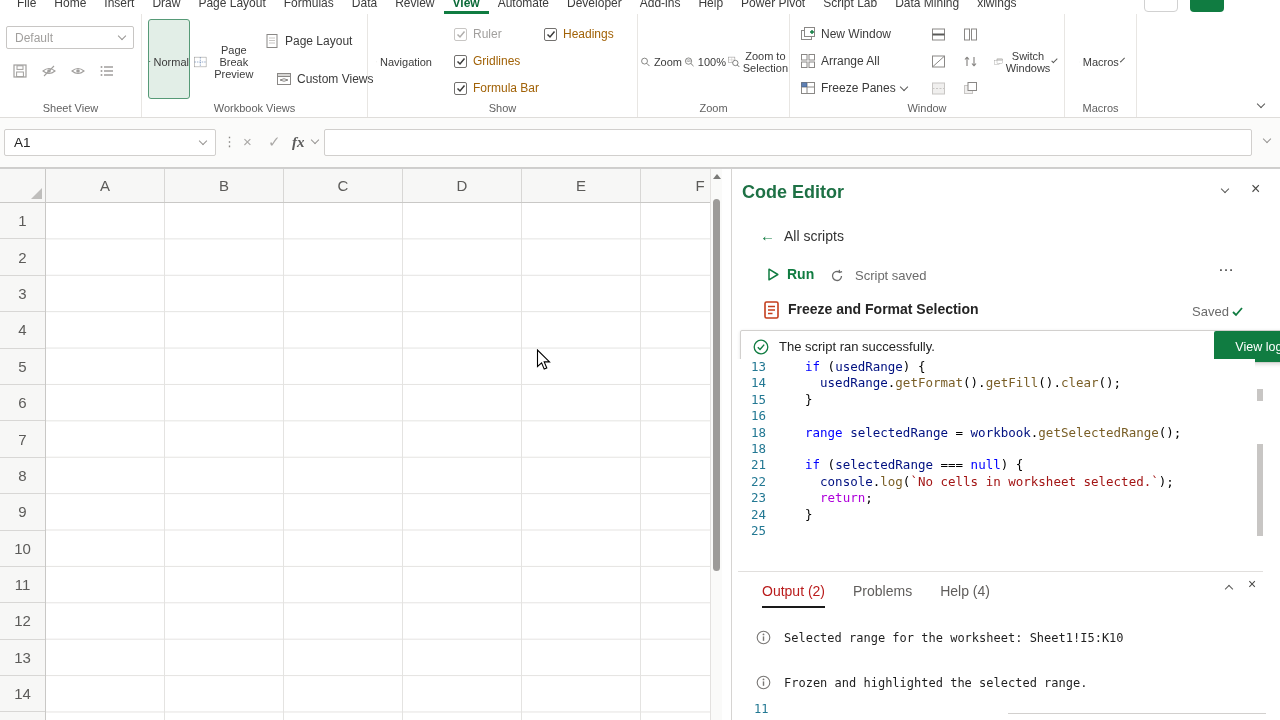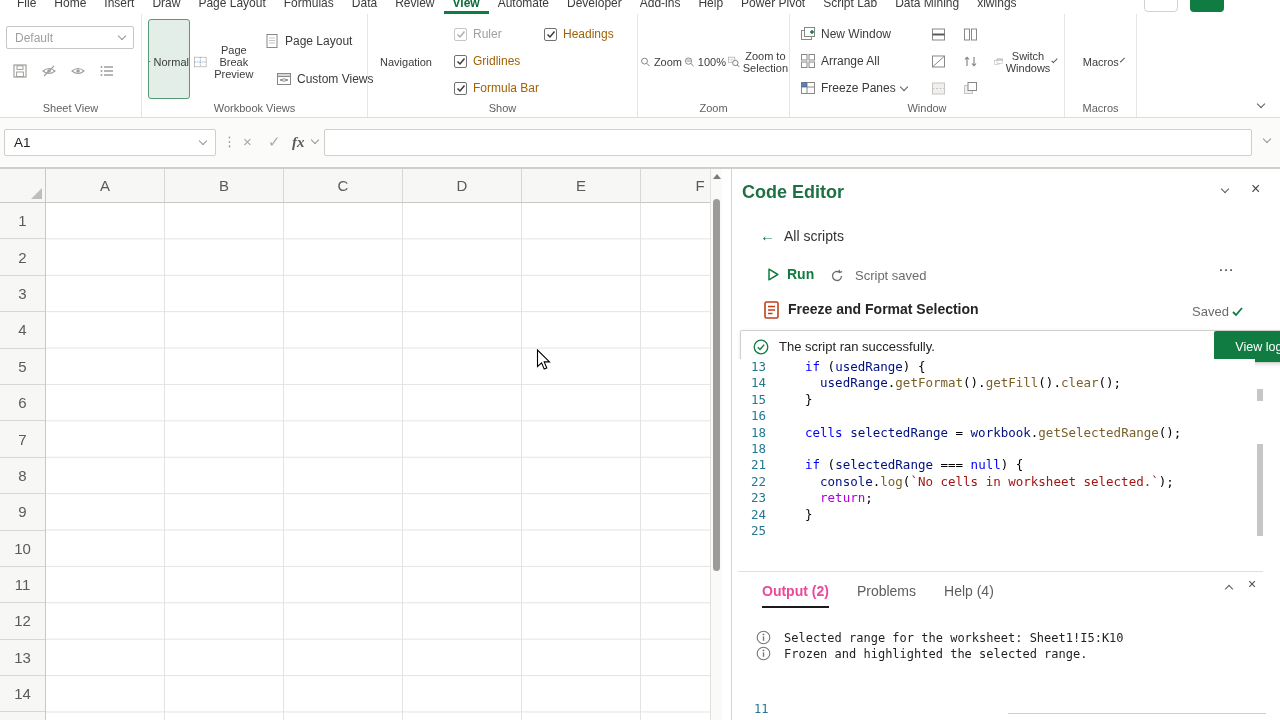--- a/index.html
+++ b/index.html
@@ -81,24 +81,24 @@
 .code-line{display:flex;height:16.4px;line-height:16.4px;white-space:pre}
 .ln{width:34px;text-align:right;color:#237893;flex:none}
 .lc{margin-left:39px}
 .tk-kw{color:#0000ff}.tk-cm{color:#008000}.tk-st{color:#a31515}.tk-fn{color:#795e26}.tk-vr{color:#001080}.tk-pl{color:#000}.tk-ct{color:#af00db}
 .code-scroll{position:absolute;left:524px;top:190px;width:8px;height:212px}
 .cs-thumb1{position:absolute;left:1px;top:30px;width:6px;height:12px;background:#c8c6c4}
 .cs-thumb2{position:absolute;left:1px;top:85px;width:6px;height:92px;background:#c8c6c4}
 .p-divider{position:absolute;left:6px;top:402px;width:525px;height:1px;background:#e1dfdd}
 .p-tabs{position:absolute;left:30px;top:414px;display:flex;gap:28px}
 .ptab{font-size:14px;color:#605e5c;padding-bottom:9px}
-.ptab.active{color:#ec4899;font-weight:700;padding-bottom:7px;border-bottom:2px solid #1a1a1a}
+.ptab.active{color:#b91c1c;font-weight:400;padding-bottom:7px;border-bottom:2px solid #1a1a1a}
 .p-panel-collapse{position:absolute;left:494px;top:414px}
 .p-panel-close{position:absolute;left:516px;top:407px;color:#4a4a48;font-size:14px}
-.out-list{position:absolute;left:24px;top:461px;display:flex;flex-direction:column;gap:1px}
+.out-list{position:absolute;left:24px;top:461px;display:flex;flex-direction:column;gap:30px}
 .out-row{display:flex;align-items:center;gap:13px}
 .out-text{font-family:"DejaVu Sans Mono","Liberation Mono",monospace;font-size:12px;color:#1f1f1f}
 .out-partial{position:absolute;left:22px;top:533px;font-family:"DejaVu Sans Mono","Liberation Mono",monospace;font-size:12px;color:#237893}
 .out-hline{position:absolute;left:276px;top:544px;width:258px;height:1px;background:#d2d0ce}
 
 .cursor{position:absolute;left:536px;top:349px;z-index:50}
 </style>
 </head>
 <body>
 
@@ -465,21 +465,21 @@
       <span class="banner-btn">View logs</span>
       <span class="banner-close">×</span>
     </div>
 
     <div class="code-area">
       <div>
           <div class="code-line"><span class="ln">13</span><span class="lc"><span class="tk-kw">if</span><span class="tk-pl"> (</span><span class="tk-vr">usedRange</span><span class="tk-pl">) {</span></span></div>
           <div class="code-line"><span class="ln">14</span><span class="lc"><span class="tk-pl">  </span><span class="tk-vr">usedRange</span><span class="tk-pl">.</span><span class="tk-fn">getFormat</span><span class="tk-pl">().</span><span class="tk-fn">getFill</span><span class="tk-pl">().</span><span class="tk-fn">clear</span><span class="tk-pl">();</span></span></div>
           <div class="code-line"><span class="ln">15</span><span class="lc"><span class="tk-pl">}</span></span></div>
           <div class="code-line"><span class="ln">16</span><span class="lc"></span></div>
-          <div class="code-line"><span class="ln">18</span><span class="lc"><span class="tk-kw">cells</span><span class="tk-pl"> </span><span class="tk-vr">selectedRange</span><span class="tk-pl"> = </span><span class="tk-vr">workbook</span><span class="tk-pl">.</span><span class="tk-fn">getSelectedRange</span><span class="tk-pl">();</span></span></div>
+          <div class="code-line"><span class="ln">18</span><span class="lc"><span class="tk-kw">range</span><span class="tk-pl"> </span><span class="tk-vr">selectedRange</span><span class="tk-pl"> = </span><span class="tk-vr">workbook</span><span class="tk-pl">.</span><span class="tk-fn">getSelectedRange</span><span class="tk-pl">();</span></span></div>
           <div class="code-line"><span class="ln">18</span><span class="lc"></span></div>
           <div class="code-line"><span class="ln">21</span><span class="lc"><span class="tk-kw">if</span><span class="tk-pl"> (</span><span class="tk-vr">selectedRange</span><span class="tk-pl"> === </span><span class="tk-kw">null</span><span class="tk-pl">) {</span></span></div>
           <div class="code-line"><span class="ln">22</span><span class="lc"><span class="tk-pl">  </span><span class="tk-vr">console</span><span class="tk-pl">.</span><span class="tk-fn">log</span><span class="tk-pl">(</span><span class="tk-st">`No cells in worksheet selected.`</span><span class="tk-pl">);</span></span></div>
           <div class="code-line"><span class="ln">23</span><span class="lc"><span class="tk-pl">  </span><span class="tk-ct">return</span><span class="tk-pl">;</span></span></div>
           <div class="code-line"><span class="ln">24</span><span class="lc"><span class="tk-pl">}</span></span></div>
           <div class="code-line"><span class="ln">25</span><span class="lc"></span></div>
         </div>
     </div>
     <div class="code-scroll">
       <div class="cs-thumb1"></div>

